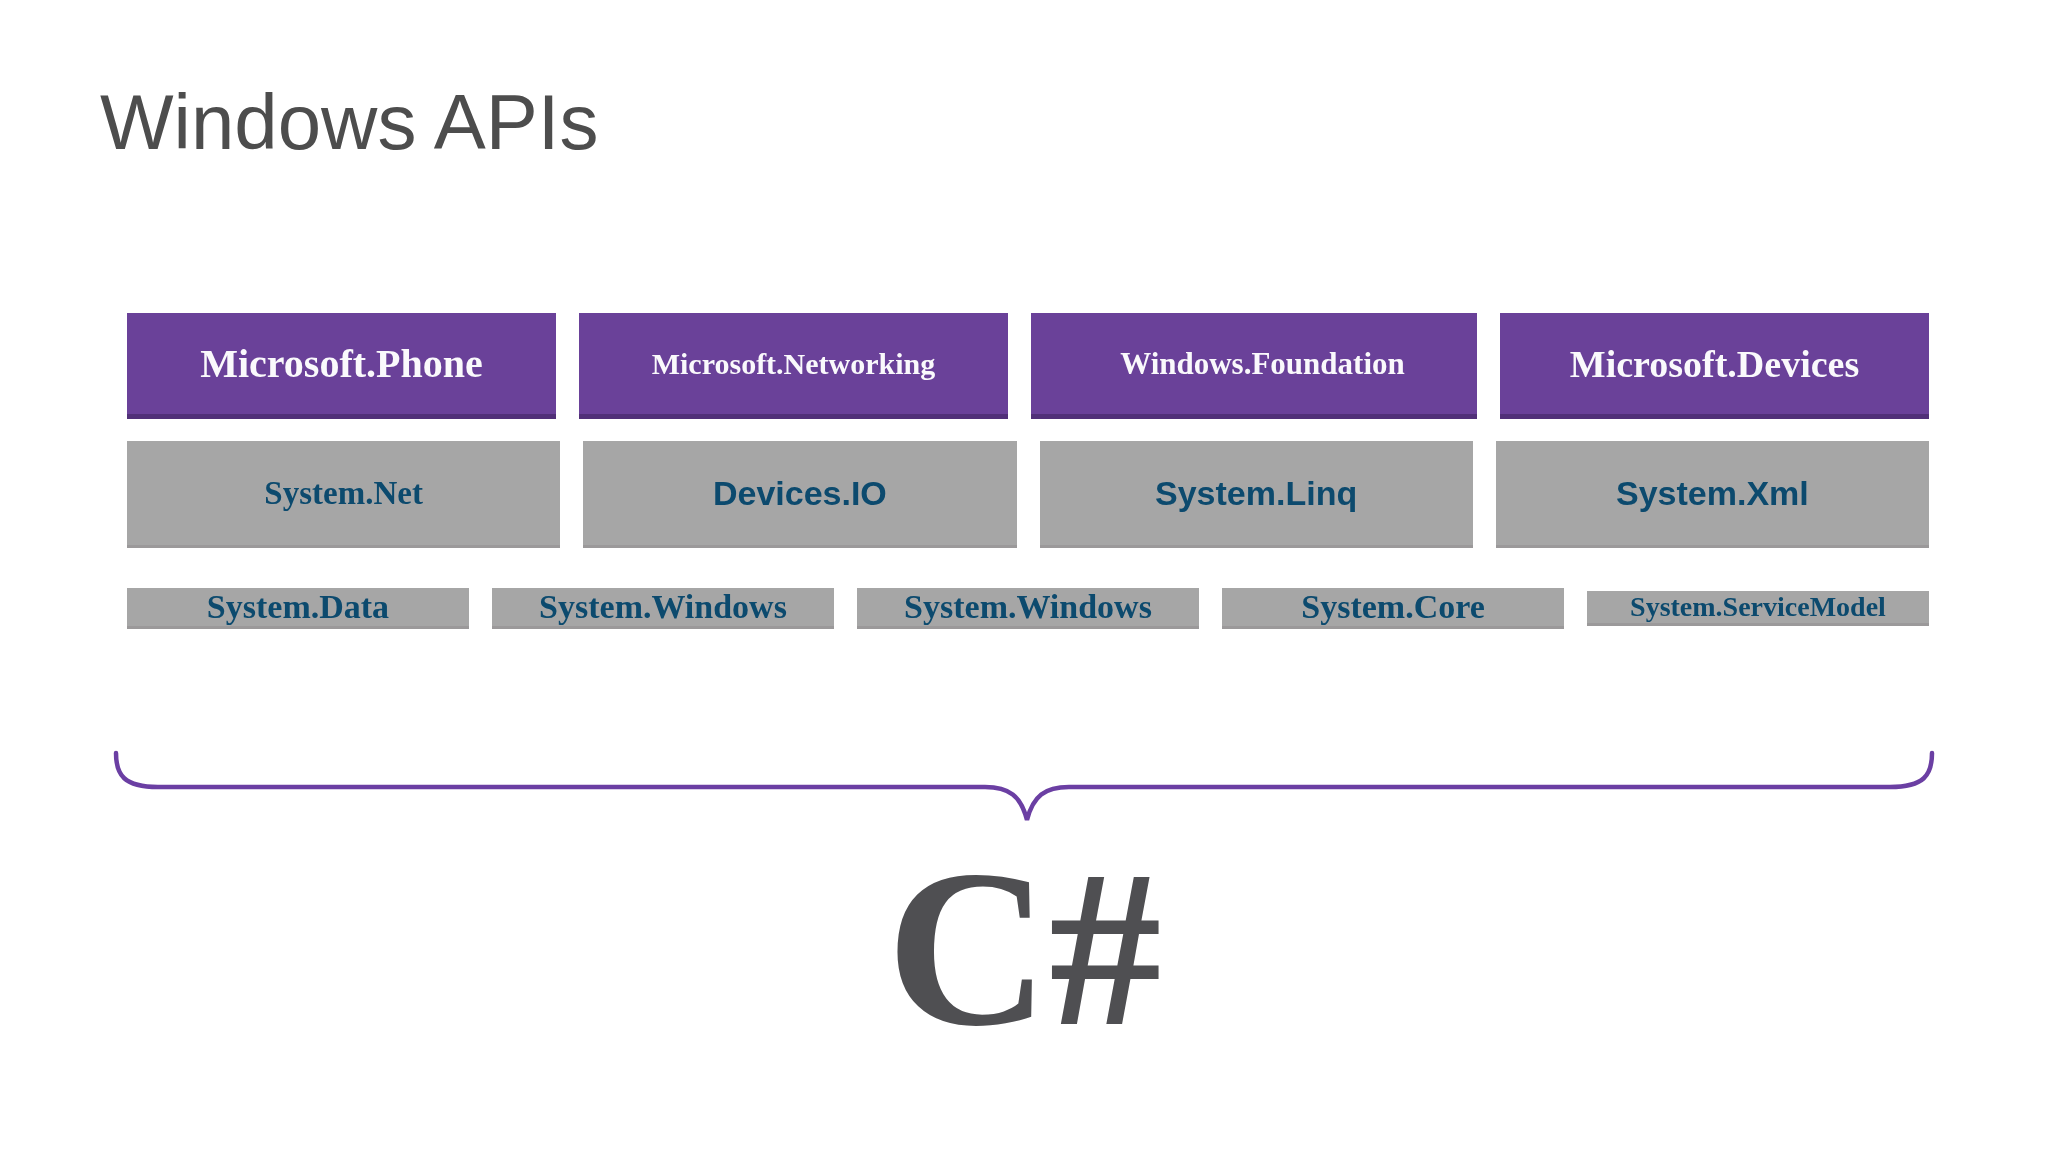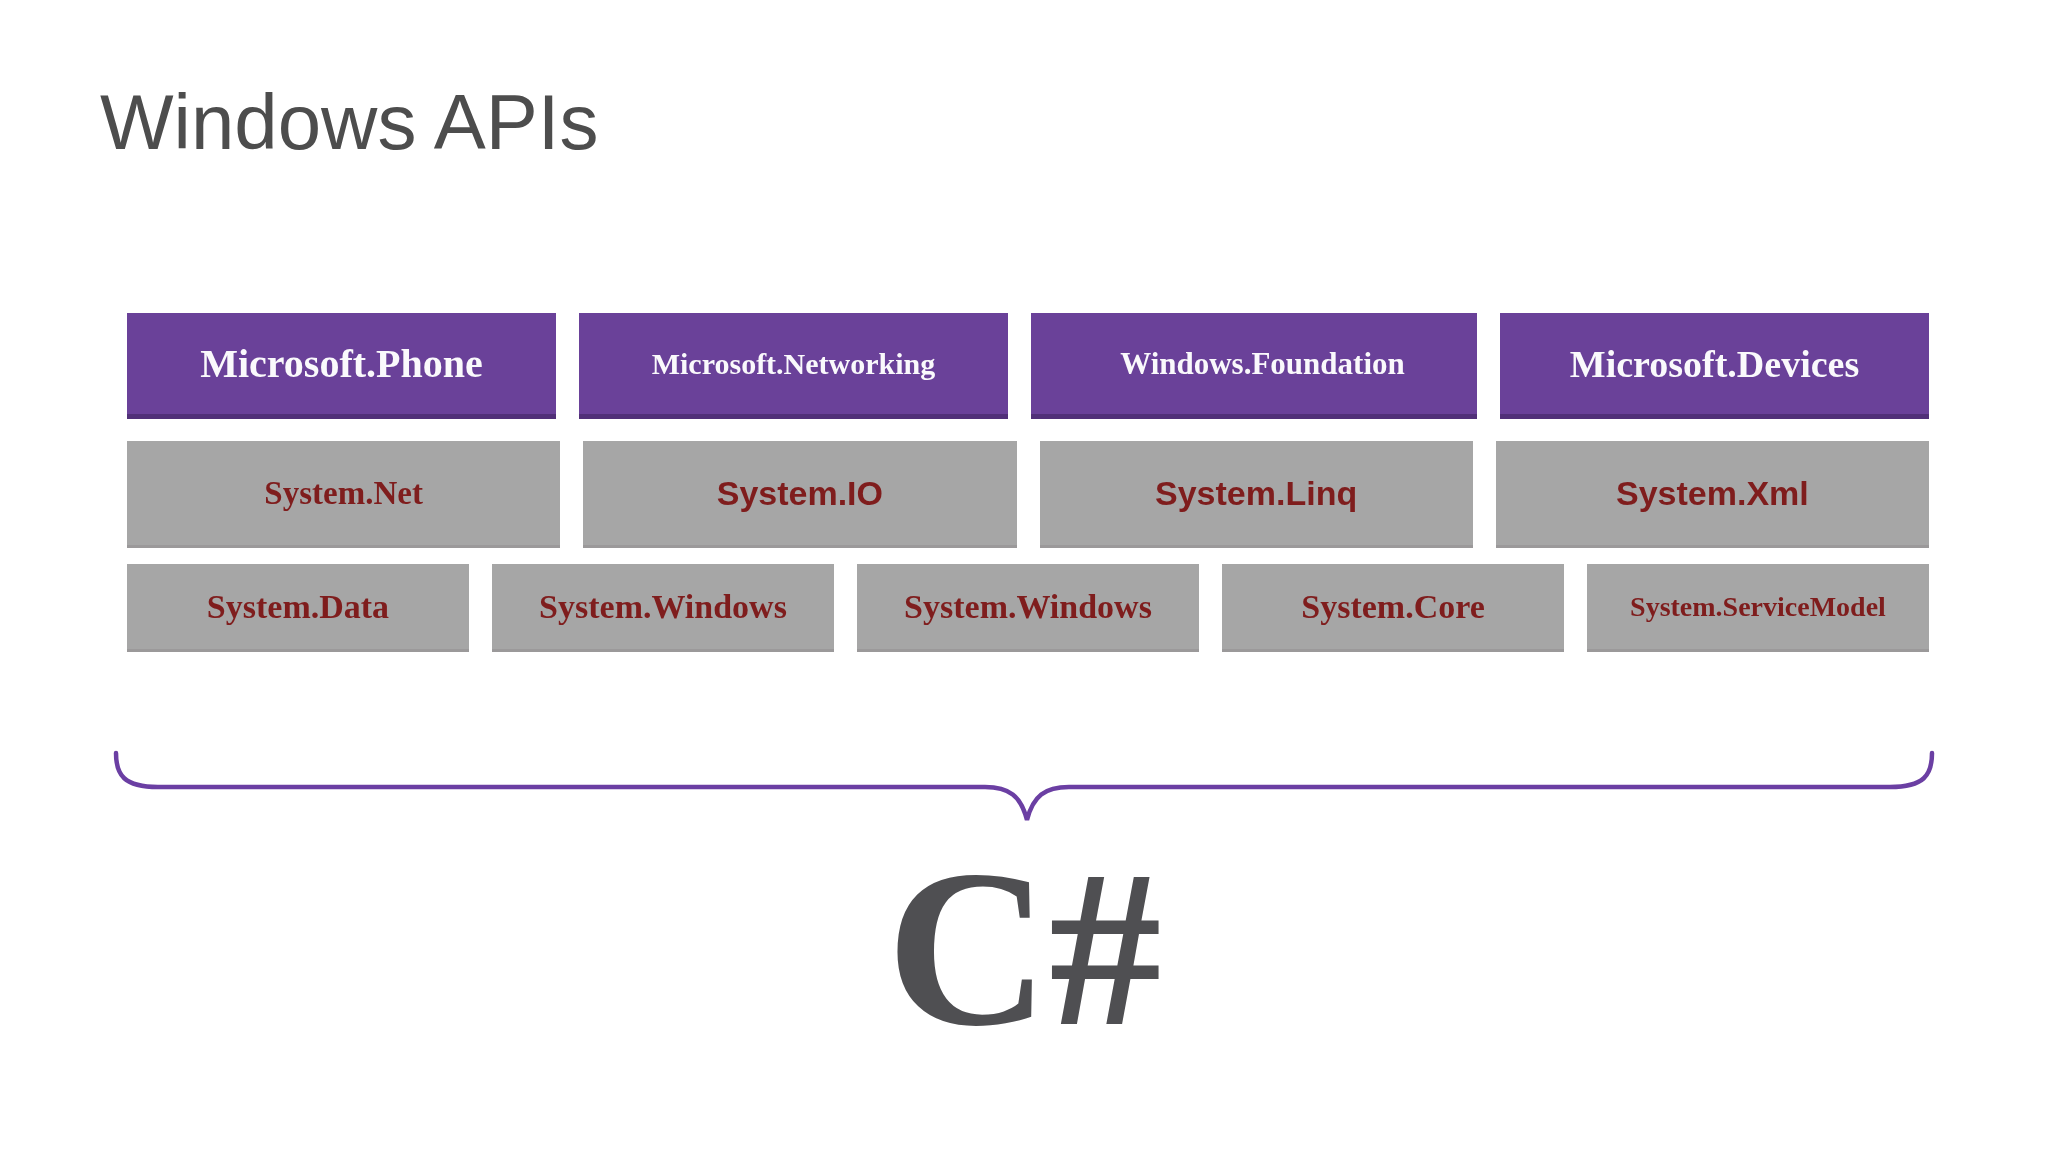--- a/index.html
+++ b/index.html
@@ -32,40 +32,40 @@
     left: 127px;
     top: 313px;
     width: 1802px;
   }
   .row {
     display: flex;
     gap: 23px;
   }
   .row-1 { height: 106px; margin-bottom: 22px; justify-content: flex-end; }
   .row-2 { height: 107px; margin-bottom: 16px; }
-  .row-3 { height: 88px; }
+  .row-3 { height: 88px; align-items: center; }
 
   .box {
     flex: 1 1 0;
     display: flex;
     align-items: center;
     justify-content: center;
     text-align: center;
     color: #faf9fc;
     box-sizing: border-box;
     font-weight: bold;
   }
   .purple {
     background: #6a4199;
     border-bottom: 5px solid #513078;
   }
   .gray {
     background: #a6a6a6;
     border-bottom: 3px solid #9b999a;
-    color: #7f1d1d;
+    color: #0c4a6e;
   }
   .serif { font-family: "Liberation Serif", serif; }
   .sans  { font-family: "Liberation Sans", sans-serif; }
 
   .fs40 { font-size: 40px; }
   .fs42 { font-size: 42px; }
   .fs38 { font-size: 38px; }
   .fs34 { font-size: 34px; }
   .fs33 { font-size: 33px; }
   .fs31 { font-size: 31px; padding-left: 17px; }
@@ -105,21 +105,21 @@
 
   <div class="grid">
     <div class="row row-1">
       <div class="box purple serif fs40">Microsoft.Phone</div>
       <div class="box purple serif fs30">Microsoft.Networking</div>
       <div class="box purple serif fs31">Windows.Foundation</div>
       <div class="box purple serif fs38">Microsoft.Devices</div>
     </div>
     <div class="row row-2">
       <div class="box gray serif fs33">System.Net</div>
-      <div class="box gray sans  fs34">System.IO</div>
+      <div class="box gray sans  fs34">Devices.IO</div>
       <div class="box gray sans  fs34">System.Linq</div>
       <div class="box gray sans  fs34">System.Xml</div>
     </div>
     <div class="row row-3">
       <div class="box gray serif fs34">System.Data</div>
       <div class="box gray serif fs34">System.Windows</div>
       <div class="box gray serif fs34">System.Windows</div>
       <div class="box gray serif fs34">System.Core</div>
       <div class="box gray serif fs28">System.ServiceModel</div>
     </div>

